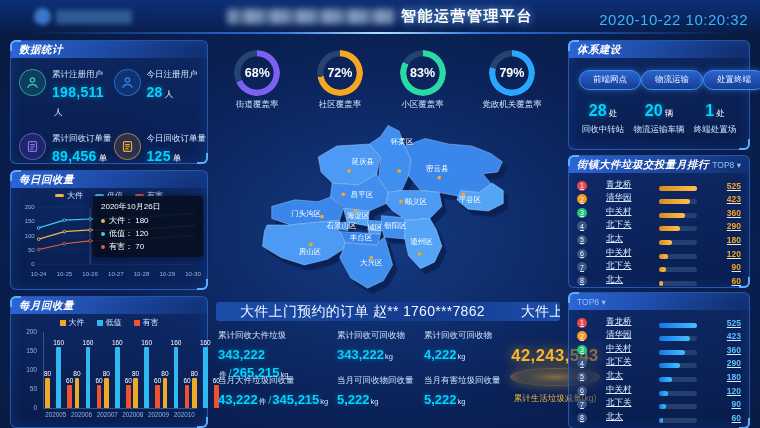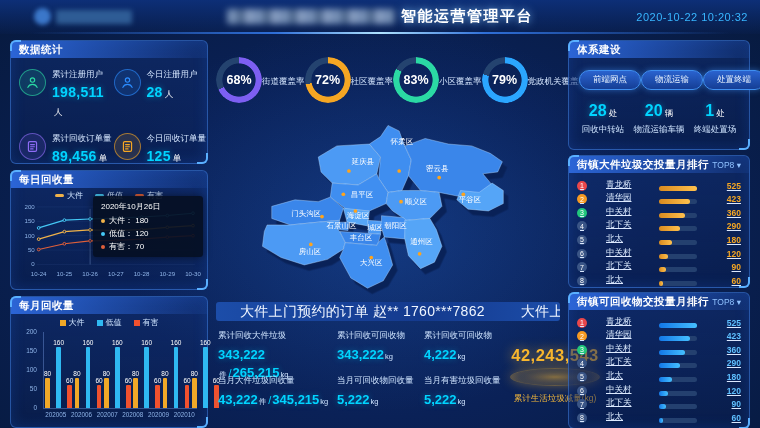--- a/index.html
+++ b/index.html
@@ -13,37 +13,37 @@
     background:linear-gradient(180deg,#0d2f77,rgba(10,33,87,.2));}
   .top-header::after{content:"";position:absolute;bottom:0;left:4%;right:4%;height:2px;
     background:linear-gradient(90deg,transparent,#2f6fd8 35%,#aee2ff 50%,#2f6fd8 65%,transparent);}
   .logo{position:absolute;left:34px;top:8px;display:flex;align-items:center;gap:5px;}
   .logo-mark{width:17px;height:17px;border-radius:50%;background:#3b77c9;filter:blur(2px);}
   .logo-text{width:76px;height:14px;border-radius:2px;background:#35669f;filter:blur(2.5px);opacity:.85;}
   .header-title{position:absolute;left:50%;transform:translateX(-50%);top:7px;display:flex;align-items:center;gap:6px;white-space:nowrap;}
   .redacted{width:168px;height:15px;border-radius:2px;opacity:.8;filter:blur(3px);
     background:repeating-linear-gradient(90deg,#8fa8c8 0 10px,#5f7899 10px 18px,#a3b8d6 18px 26px);}
   .title-text{font-size:15px;font-weight:bold;color:#fff;letter-spacing:1.5px;text-shadow:0 0 8px rgba(130,195,255,.9);}
-  .datetime{position:absolute;right:12px;top:11px;font-size:11px;color:#38b6ff;letter-spacing:.5px;}
+  .datetime{position:absolute;right:12px;top:11px;font-size:15px;color:#38b6ff;letter-spacing:.5px;}
   
   .left-col{position:absolute;left:10px;top:40px;width:198px;}
   .center-col{position:absolute;left:214px;top:38px;width:348px;}
   .right-col{position:absolute;left:568px;top:40px;width:182px;}
   
   .panel{position:relative;border:1px solid rgba(64,130,230,.55);border-radius:6px;
     background:linear-gradient(180deg,rgba(18,48,116,.55),rgba(10,30,80,.45));
     box-shadow:inset 0 0 14px rgba(30,90,200,.28);}
   .panel::before{content:"";position:absolute;left:-1px;top:-1px;width:9px;height:9px;
     border-left:2px solid #5ab0ff;border-top:2px solid #5ab0ff;border-radius:6px 0 0 0;}
   .panel::after{content:"";position:absolute;right:-1px;bottom:-1px;width:9px;height:9px;
     border-right:2px solid #5ab0ff;border-bottom:2px solid #5ab0ff;border-radius:0 0 6px 0;}
   .panel-header{height:17px;display:flex;align-items:center;padding:0 8px;border-radius:5px 5px 0 0;
     background:linear-gradient(90deg,rgba(45,104,220,.95),rgba(45,104,220,.1));}
   .panel-header.spread{justify-content:space-between;}
-  .panel-title{font-size:10.5px;font-weight:bold;color:#fff;letter-spacing:.5px;}
+  .panel-title{font-size:10.5px;font-weight:bold;color:#fff;letter-spacing:.5px;font-style:italic;}
   .rank-top{font-size:8.5px;color:#8fc1ff;cursor:pointer;}
   
   .panel-datastats{height:122px;margin-bottom:6px;}
   .stats-grid{display:grid;grid-template-columns:1fr 1fr;gap:14px 2px;padding:11px 8px 0;}
   .stat-cell{display:flex;gap:6px;align-items:flex-start;}
   .stat-icon{width:25px;height:25px;border-radius:50%;border:1px solid;display:flex;align-items:center;justify-content:center;flex:none;}
   .stat-label{font-size:8.5px;color:#d6e7ff;margin-bottom:2px;white-space:nowrap;}
   .stat-value{font-size:14px;font-weight:bold;color:#00d4ff;letter-spacing:.3px;text-shadow:0 0 6px rgba(0,212,255,.45);}
   .stat-unit{font-size:8.5px;color:#fff;margin-left:2px;}
   
@@ -72,21 +72,21 @@
     border-left:1px solid rgba(141,180,255,.35);border-bottom:1px solid rgba(141,180,255,.35);}
   .mgroup{flex:1;display:flex;justify-content:center;}
   .mbars{display:flex;align-items:flex-end;gap:2px;}
   .mbw{display:flex;flex-direction:column;align-items:center;justify-content:flex-end;}
   .mval{font-size:6.5px;color:#fff;margin-bottom:1px;}
   .mbar{width:4.5px;border-radius:1px 1px 0 0;}
   .mcats{display:flex;height:12px;}
   .mcat{flex:1;text-align:center;font-size:6.3px;color:#8fb4e8;padding-top:2px;}
   
   .rings-row{display:flex;justify-content:space-around;padding:5px 2px 0;height:74px;}
-  .ring-item{display:flex;flex-direction:row;align-items:center;justify-content:center;}
+  .ring-item{display:flex;flex-direction:column;align-items:center;justify-content:center;}
   .ring-wrap{position:relative;width:46px;height:46px;}
   .ring-arc{position:absolute;inset:0;border-radius:50%;
     -webkit-mask:radial-gradient(circle,transparent 0 16.2px,#000 17px);
     mask:radial-gradient(circle,transparent 0 16.2px,#000 17px);}
   .ring-text{position:absolute;inset:0;display:flex;align-items:center;justify-content:center;
     font-size:12.5px;font-weight:bold;color:#fff;}
   .ring-label{font-size:8.5px;color:#d6e7ff;margin-top:3px;text-align:center;white-space:nowrap;}
   
   .map-wrap{position:relative;height:182px;display:flex;justify-content:center;margin-top:1px;}
   .map-svg{width:298px;height:186px;overflow:visible;}
@@ -660,21 +660,20 @@
             <span class="rank-track">
               <span class="rank-fill" style="display: block; width: 11.4286%;"></span>
             </span>
             <span class="rank-value">60</span>
           </div>
         </div>
     </section>
 
     <section class="panel panel-rank2 rank-blue">
       <div class="panel-header spread">
-        <span class="panel-title">街镇可回收物交投量月排行</span>
         <span class="rank-top"><span>TOP8</span> <span>▾</span></span>
       </div>
       <div class="rank-body">
           <div class="rank-row">
             <span class="rank-badge" style="background: rgb(232, 71, 75);">1</span>
             <span class="rank-name">青龙桥</span>
             <span class="rank-track">
               <span class="rank-fill" style="display: block; width: 100%;"></span>
             </span>
             <span class="rank-value">525</span>

